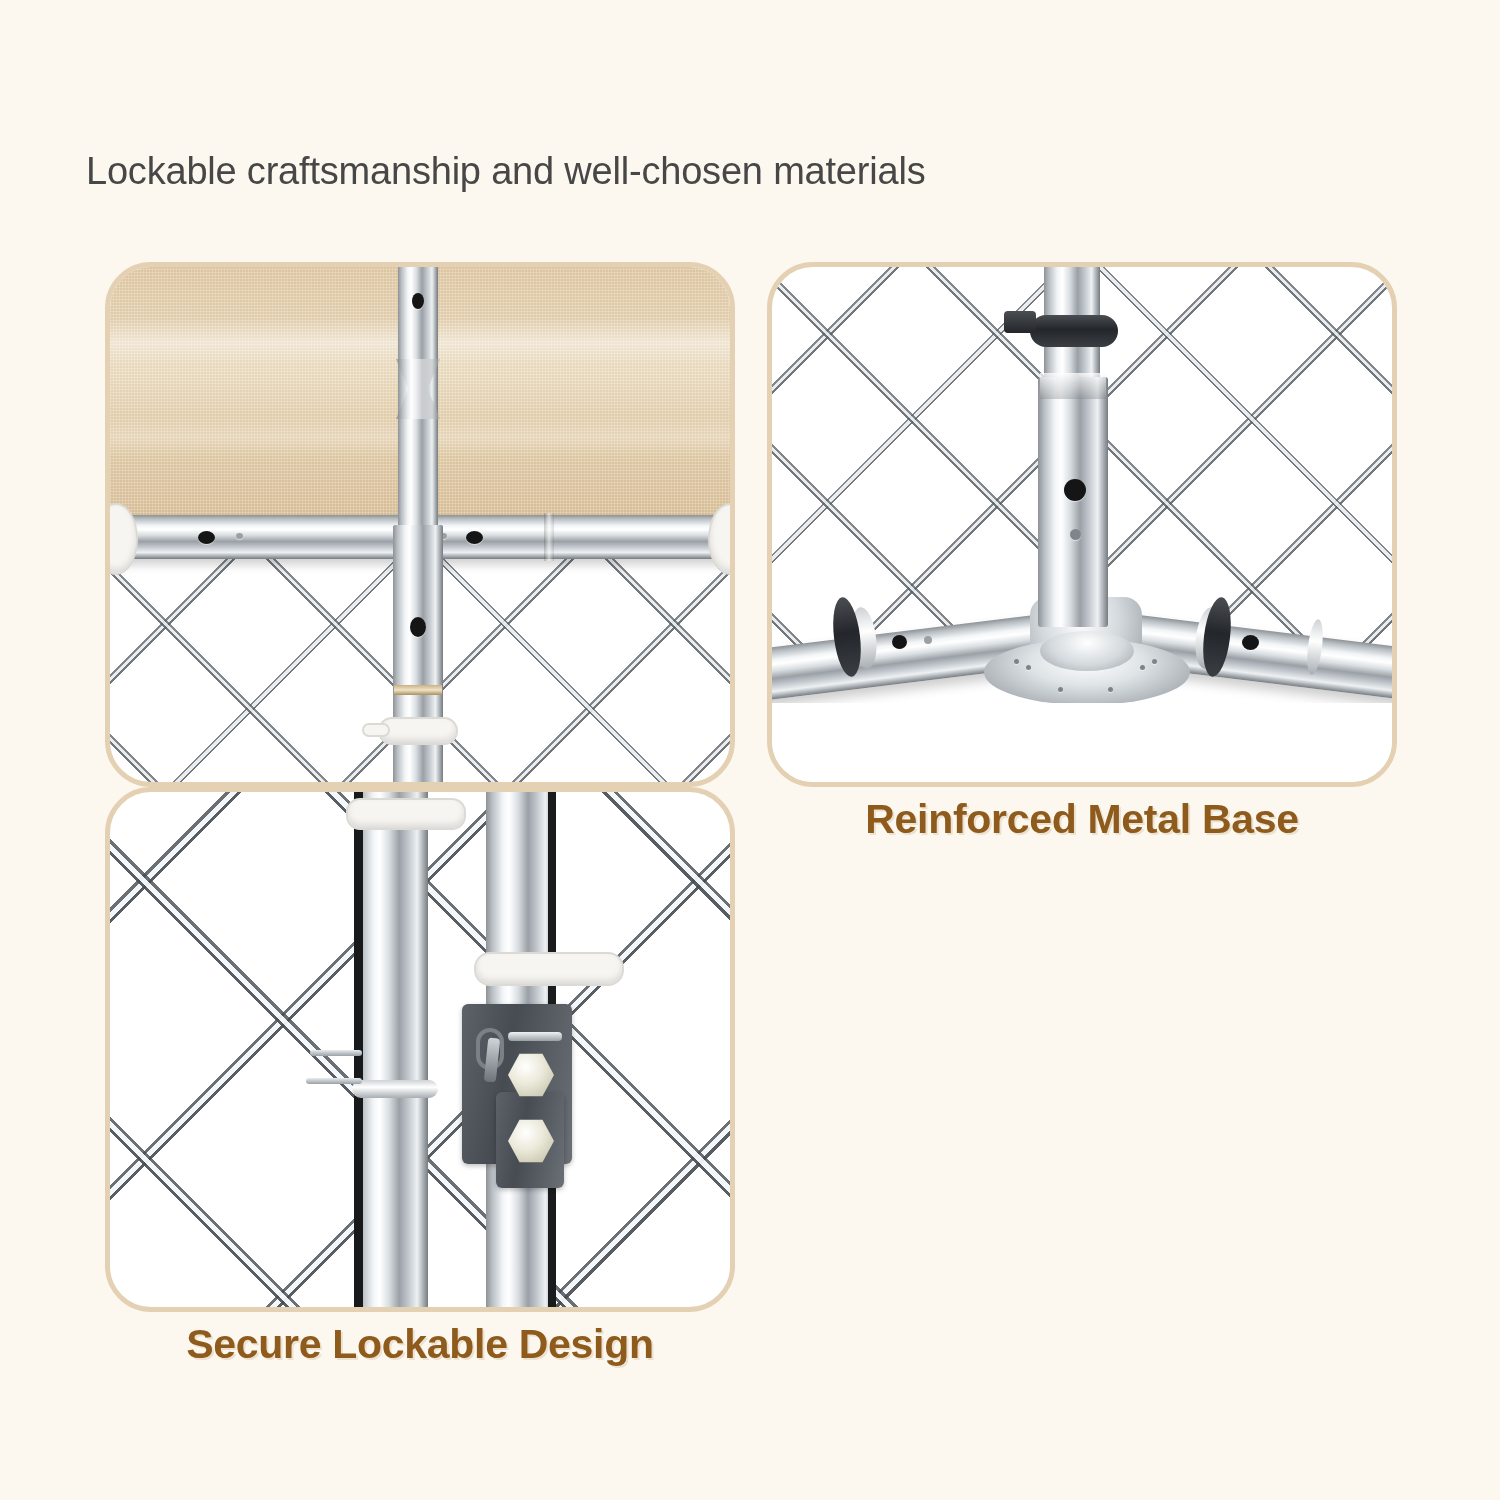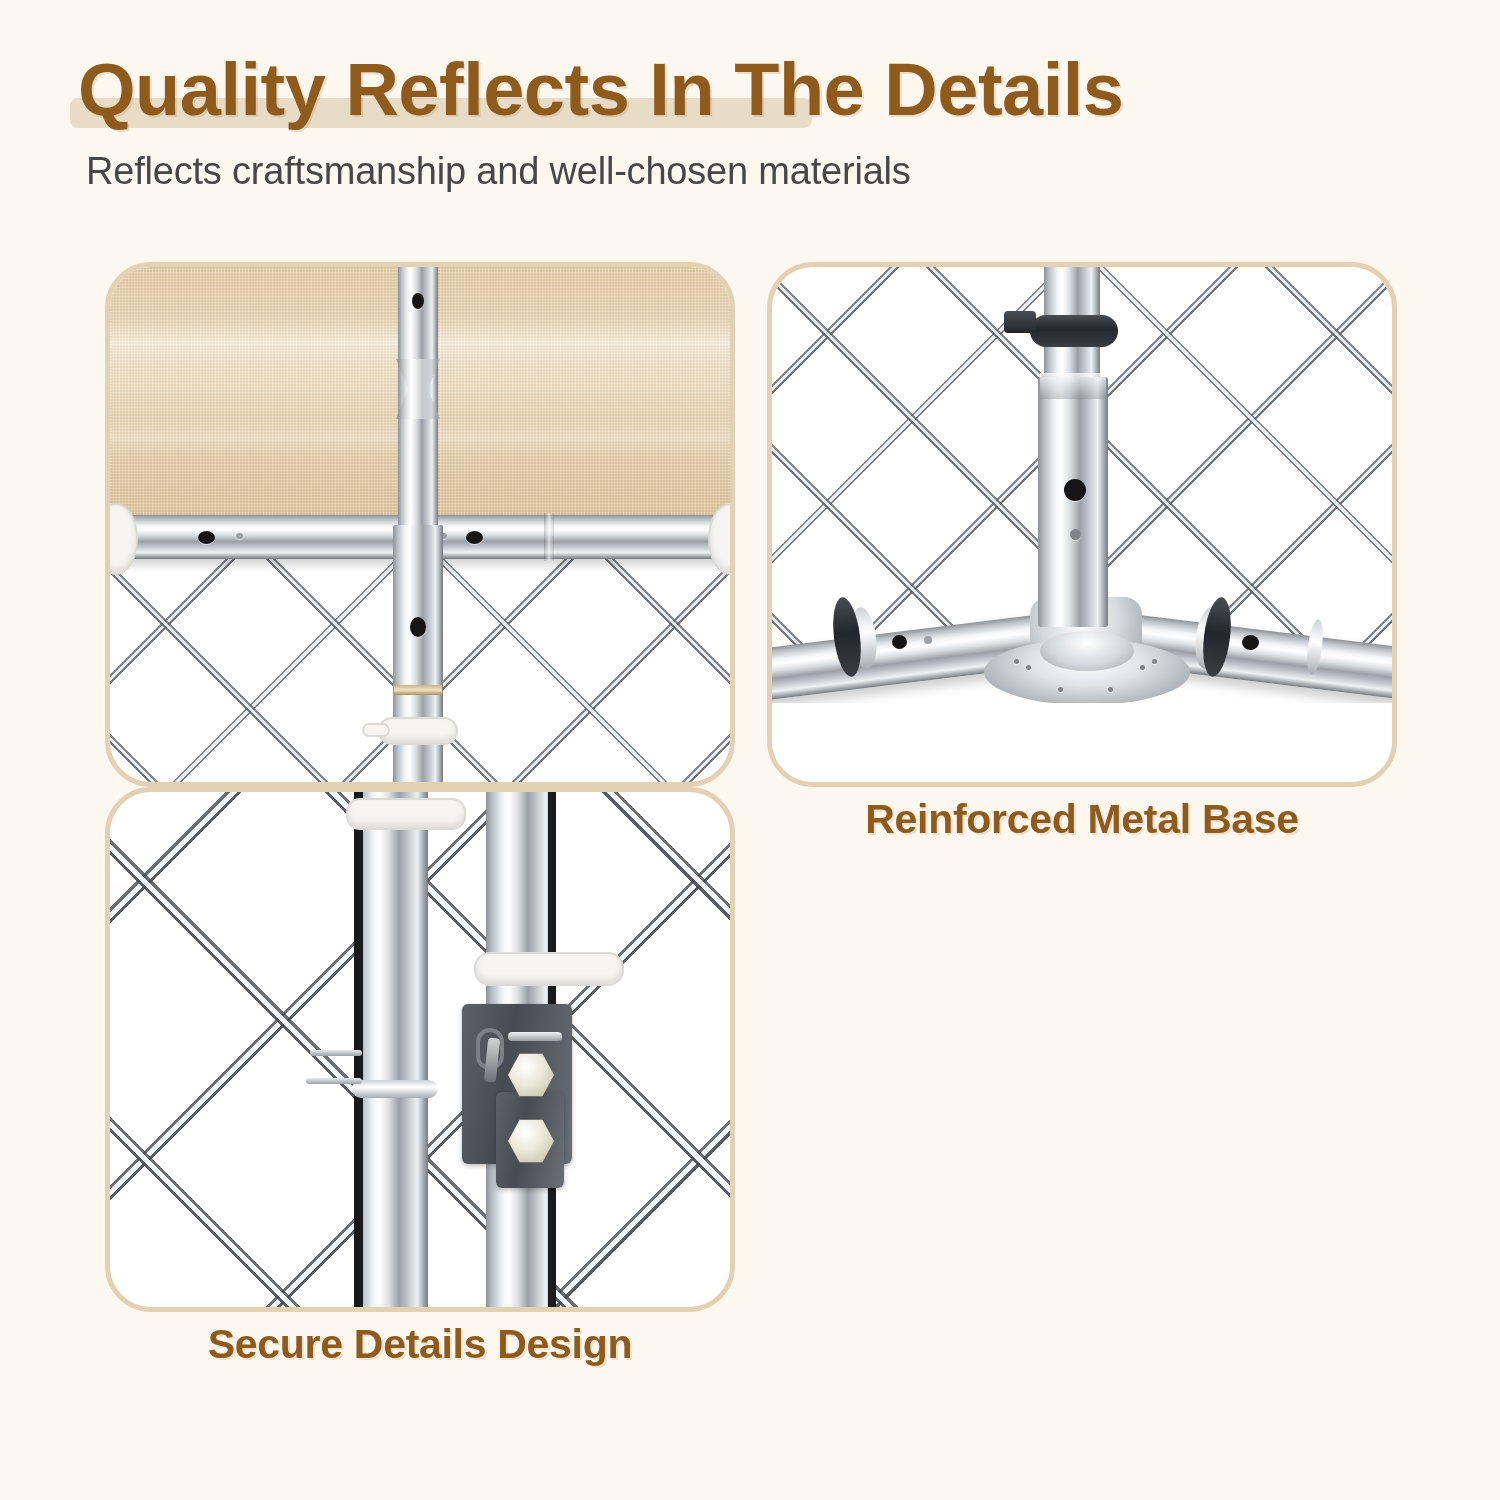--- a/index.html
+++ b/index.html
@@ -149,25 +149,21 @@
   .bolt {
     position:absolute;
     background:radial-gradient(circle at 38% 32%, #ffffff 0%, #eceadb 40%, #cfcdb7 75%, #a9a795 100%);
     clip-path:polygon(25% 4%, 75% 4%, 100% 50%, 75% 96%, 25% 96%, 0% 50%);
   }
 </style>
 </head>
 <body>
 
 <div class="header">
-  <div class="title-wrap">
-    <div class="title-hl"></div>
-    <div class="title">Quality Reflects In The Details</div>
-  </div>
-  <div class="subtitle">Reflects craftsmanship and well-chosen materials</div>
+  <div class="subtitle">Lockable craftsmanship and well-chosen materials</div>
 </div>
 
 <div class="grid">
 
   <div class="cell">
     <div class="photo">
       <div class="photo-inner">
 
         <div class="mesh-a" style="left:-30px;top:120px;right:-30px;bottom:-180px;"></div>
 
@@ -275,16 +271,16 @@
         <div class="bracket" style="left:352px;top:212px;width:110px;height:160px;"></div>
         <div class="bracket" style="left:386px;top:300px;width:68px;height:96px;"></div>
         <div style="position:absolute;left:366px;top:236px;width:28px;height:42px;border:4px solid #7a8086;border-radius:14px;"></div>
         <div style="position:absolute;left:398px;top:240px;width:54px;height:9px;background:linear-gradient(180deg,#f0f3f5,#9aa0a5);border-radius:4px;"></div>
         <div style="position:absolute;left:376px;top:246px;width:12px;height:44px;background:linear-gradient(180deg,#cfd4d8,#6d7378);border-radius:4px;transform:rotate(6deg);"></div>
 
         <div class="bolt" style="left:398px;top:260px;width:46px;height:46px;"></div>
         <div class="bolt" style="left:398px;top:326px;width:46px;height:46px;"></div>
       </div>
     </div>
-    <div class="caption">Secure Details Design</div>
+    <div class="caption">Secure Lockable Design</div>
   </div>
 
 </div>
 
 </body></html>

